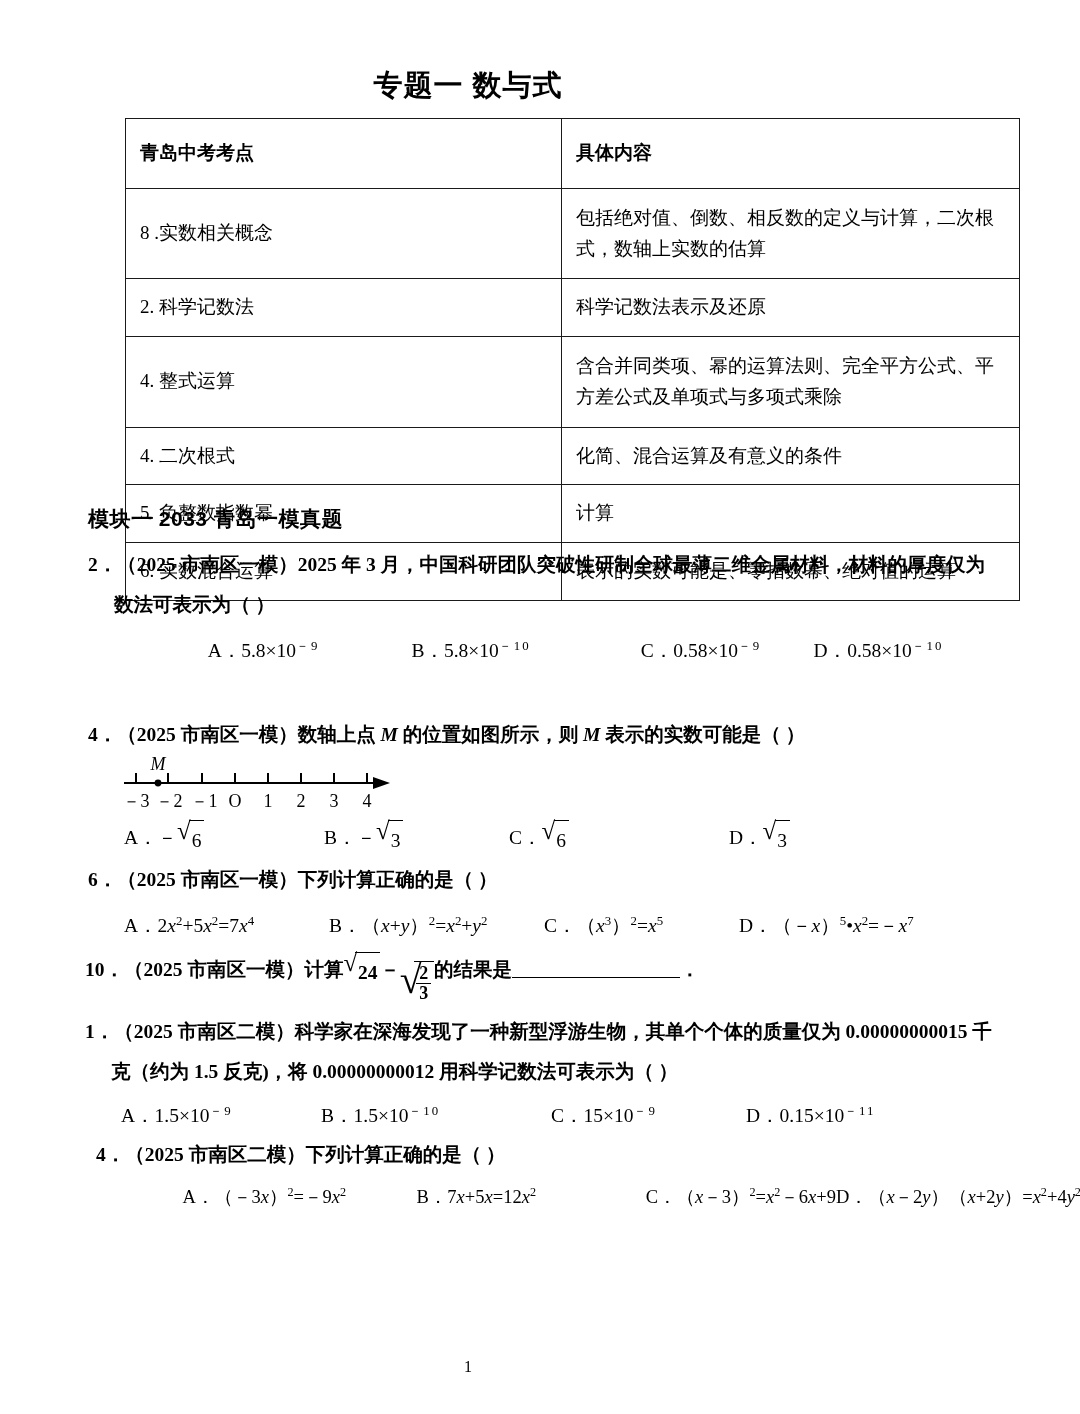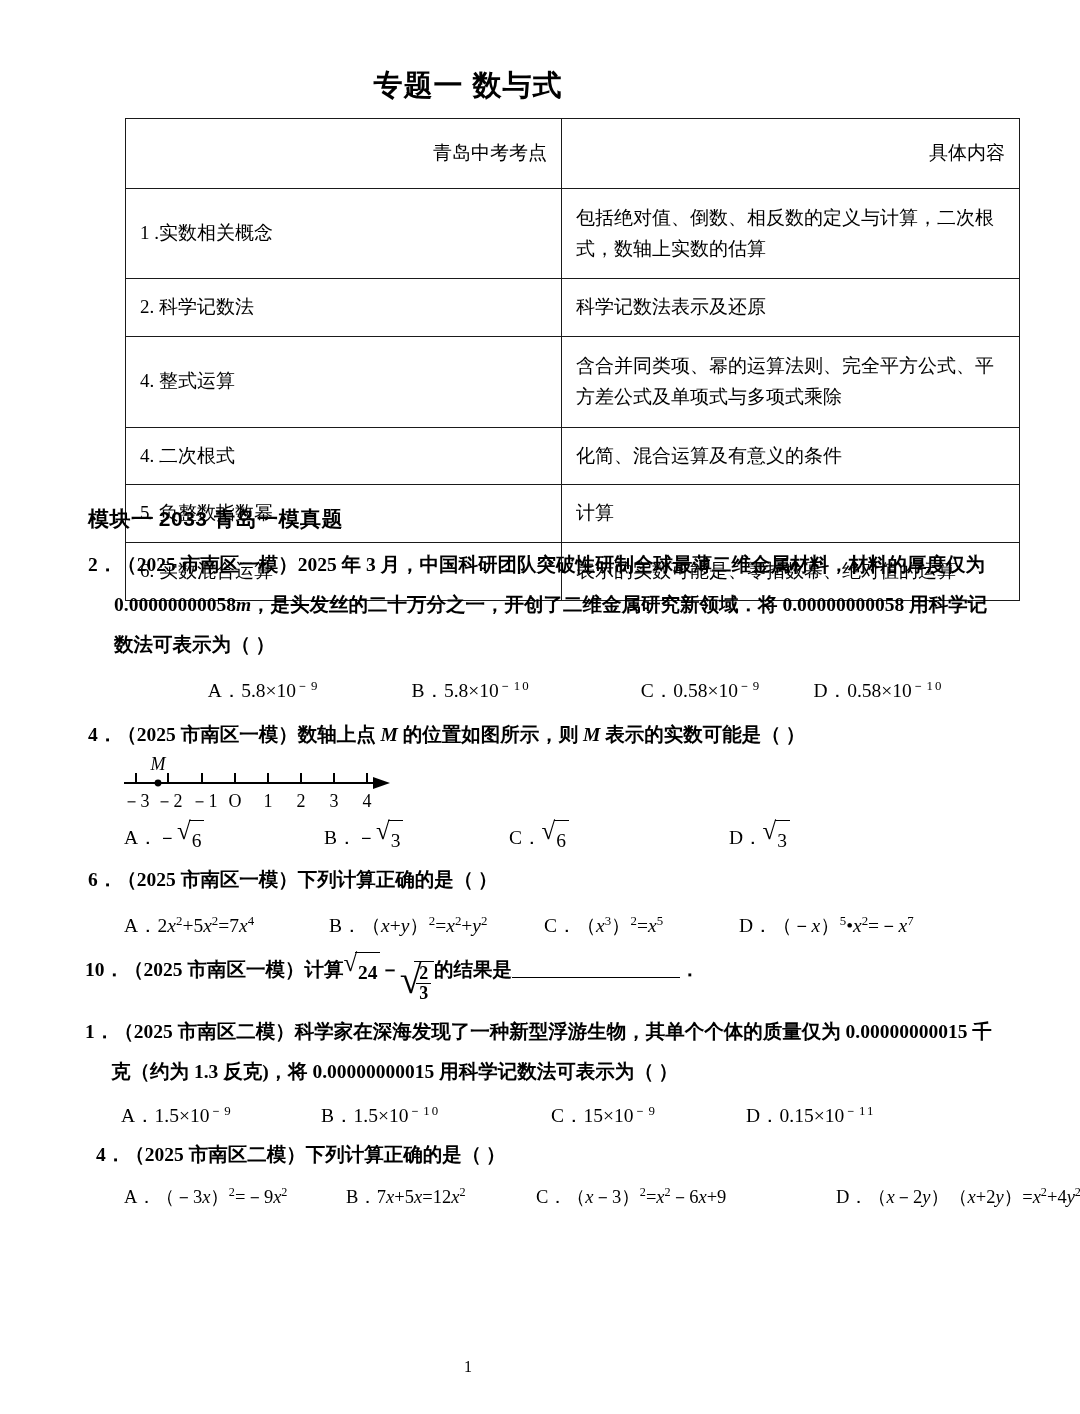--- a/index.html
+++ b/index.html
@@ -48,25 +48,24 @@
     padding: 13px 14px 13px 14px;
     font-size: 19px;
     line-height: 1.62;
     vertical-align: middle;
     font-family: "Liberation Serif", "DejaVu Serif", serif;
   }
   .kp-table .col-a { width: 407px; }
   .kp-table .col-b { width: 429px; }
   .kp-table tr.head td {
     font-family: "Liberation Sans", "DejaVu Sans", sans-serif;
-    font-weight: normal;
+    font-weight: bold;
     font-size: 19px;
     padding-top: 19px;
     padding-bottom: 19px;
-    text-align: right;
   }
   .kp-table tr.tall td { padding-top: 14px; padding-bottom: 14px; }
 
   
   .module-head {
     position: absolute;
     left: 88px;
     top: 505px;
     font-family: "Liberation Sans", "DejaVu Sans", sans-serif;
     font-weight: bold;
@@ -160,21 +159,21 @@
 
   <h1 class="doc-title">专题一 数与式</h1>
 
   <table class="kp-table">
     <tbody>
         <tr class="head">
       <td class="col-a">青岛中考考点</td>
       <td class="col-b">具体内容</td>
     </tr>
     <tr class="tall">
-      <td class="col-a">1 .实数相关概念</td>
+      <td class="col-a">8 .实数相关概念</td>
       <td class="col-b">包括绝对值、倒数、相反数的定义与计算，二次根式，数轴上实数的估算</td>
     </tr>
     <tr>
       <td class="col-a">2. 科学记数法</td>
       <td class="col-b">科学记数法表示及还原</td>
     </tr>
     <tr class="tall">
       <td class="col-a">4. 整式运算</td>
       <td class="col-b">含合并同类项、幂的运算法则、完全平方公式、平方差公式及单项式与多项式乘除</td>
     </tr>
@@ -191,23 +190,20 @@
       <td class="col-b">表示的实数可能是、零指数幂、绝对值的运算</td>
     </tr>
   </tbody>
     </table>
 
   <div class="module-head">模块一  2033 青岛一模真题</div>
 
   <div class="qblock" style="left:88px; top:545px; width:905px;">
     <div class="qtext">
       <span>2．</span><span>（2025 市南区一模）</span><span>2025 年 3 月，中国科研团队突破性研制全球最薄二维金属材料，材料的厚度仅为</span>
-    </div>
-    <div class="qtext" style="padding-left:26px;">
-      <span>0.00000000058</span><i class="v">m</i><span>，是头发丝的二十万分之一，开创了二维金属研究新领域．将 0.00000000058 用科学记</span>
     </div>
     <div class="qtext" style="padding-left:26px;">数法可表示为（        ）</div>
     <div class="opts" style="padding-left:36px; margin-top:6px;text-align:center;">
       <span class="opt" style="width:180px;"><span>A．</span><span>5.8×10</span><sup class="neg">－9</sup></span><span class="opt" style="width:235px;"><span>B．</span><span>5.8×10</span><sup class="neg">－10</sup></span><span class="opt" style="width:225px;"><span>C．</span><span>0.58×10</span><sup class="neg">－9</sup></span><span class="opt"><span>D．</span><span>0.58×10</span><sup class="neg">－10</sup></span>
     </div>
   </div>
 
   <div class="qblock" style="left:88px; top:715px; width:905px;">
     <div class="qtext">
       <span>4．</span><span>（2025 市南区一模）</span><span>数轴上点 </span><i class="v">M</i><span> 的位置如图所示，则 </span><i class="v">M</i><span> 表示的实数可能是（        ）</span>
@@ -261,30 +257,30 @@
   <div class="qblock" style="left:85px; top:950px; width:905px;">
     <div class="qtext">
       <span>10．</span><span>（2025 市南区一模）</span><span>计算</span><span class="sqrt"><span class="sign">√</span><span class="radicand">24</span></span><span>－</span><span class="sqrt frac-root"><span class="sign">√</span><span class="radicand"><span class="frac"><span class="num">2</span><span class="den">3</span></span></span></span><span>的结果是</span><span class="blank-line"></span><span>．</span>
     </div>
   </div>
 
   <div class="qblock" style="left:85px; top:1012px; width:915px;">
     <div class="qtext">
       <span>1．</span><span>（2025 市南区二模）</span><span>科学家在深海发现了一种新型浮游生物，其单个个体的质量仅为 0.00000000015 千</span>
     </div>
-    <div class="qtext" style="padding-left:26px;">克（约为 1.3 反克)，将 0.00000000015 用科学记数法可表示为（        ）</div>
+    <div class="qtext" style="padding-left:26px;">克（约为 1.5 反克)，将 0.00000000012 用科学记数法可表示为（        ）</div>
     <div class="opts" style="padding-left:36px; margin-top:4px;">
       <span class="opt" style="width:200px;"><span>A．</span><span>1.5×10</span><sup class="neg">－9</sup></span><span class="opt" style="width:230px;"><span>B．</span><span>1.5×10</span><sup class="neg">－10</sup></span><span class="opt" style="width:195px;"><span>C．</span><span>15×10</span><sup class="neg">－9</sup></span><span class="opt"><span>D．</span><span>0.15×10</span><sup class="neg">－11</sup></span>
     </div>
   </div>
 
   <div class="qblock" style="left:96px; top:1135px; width:915px;">
     <div class="qtext">
       <span>4．</span><span>（2025 市南区二模）</span><span>下列计算正确的是（        ）</span>
     </div>
-    <div class="opts" style="padding-left:28px; margin-top:4px; font-size:18.5px;">
+    <div class="opts" style="padding-left:28px; margin-top:4px; font-size:18.5px;text-align:right;">
       <span class="opt" style="width:222px;"><span>A．</span>（－3<i class="v">x</i>）<sup class="e">2</sup>=－9<i class="v">x</i><sup class="e">2</sup></span><span class="opt" style="width:190px;"><span>B．</span>7<i class="v">x</i>+5<i class="v">x</i>=12<i class="v">x</i><sup class="e">2</sup></span><span class="opt" style="width:300px;"><span>C．</span>（<i class="v">x</i>－3）<sup class="e">2</sup>=<i class="v">x</i><sup class="e">2</sup>－6<i class="v">x</i>+9</span><span class="opt"><span>D．</span>（<i class="v">x</i>－2<i class="v">y</i>）（<i class="v">x</i>+2<i class="v">y</i>）=<i class="v">x</i><sup class="e">2</sup>+4<i class="v">y</i><sup class="e">2</sup></span>
     </div>
   </div>
 
   <div class="page-num">1</div>
 
 </div>
 
 </body></html>

